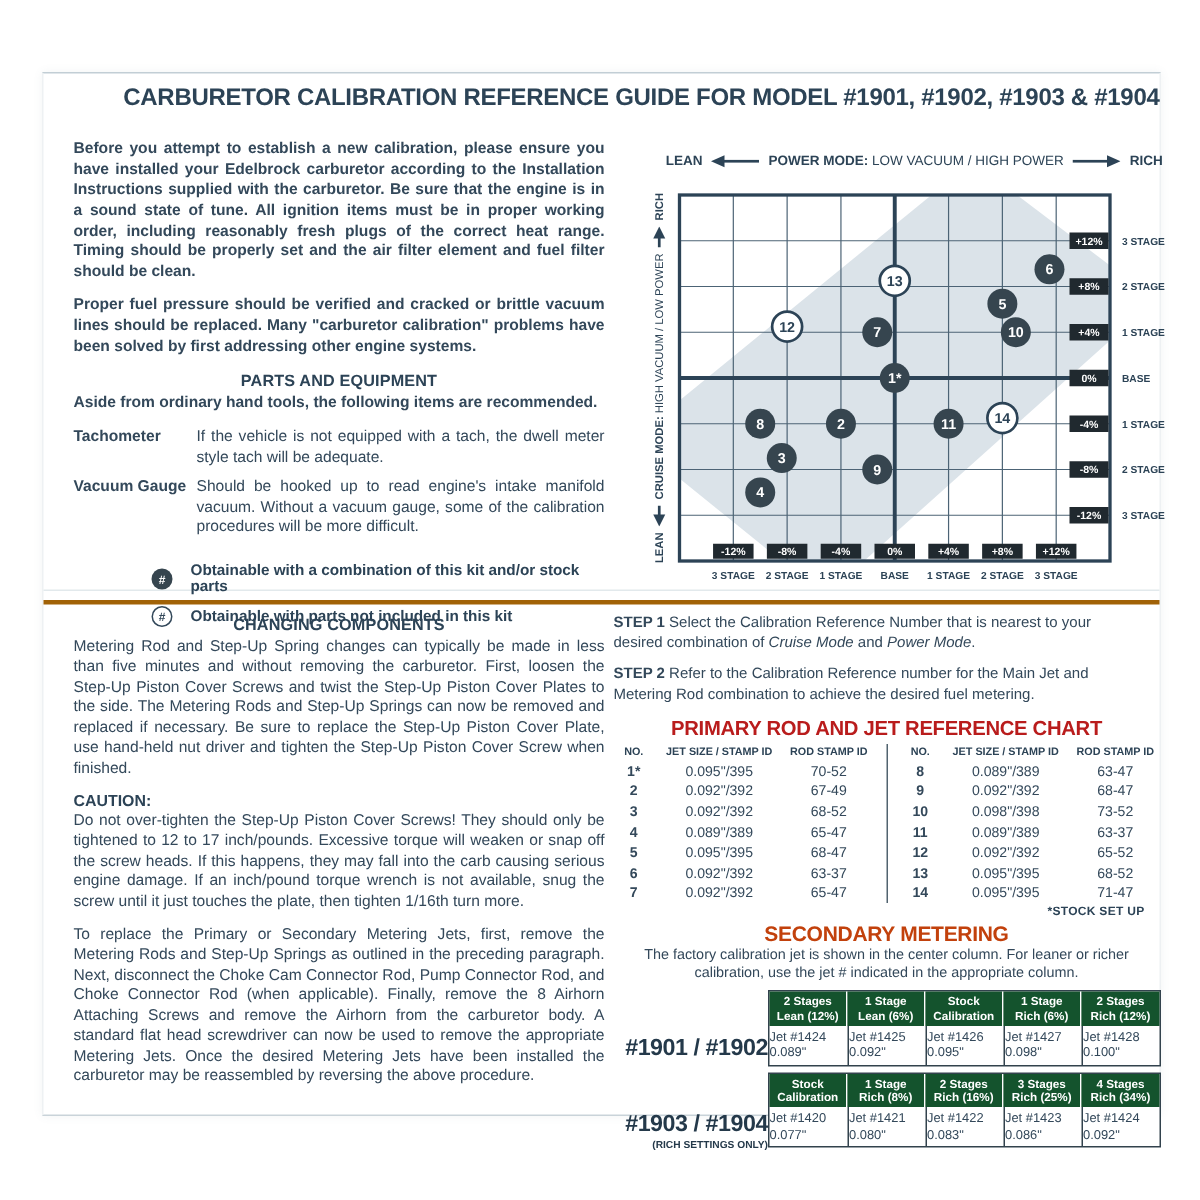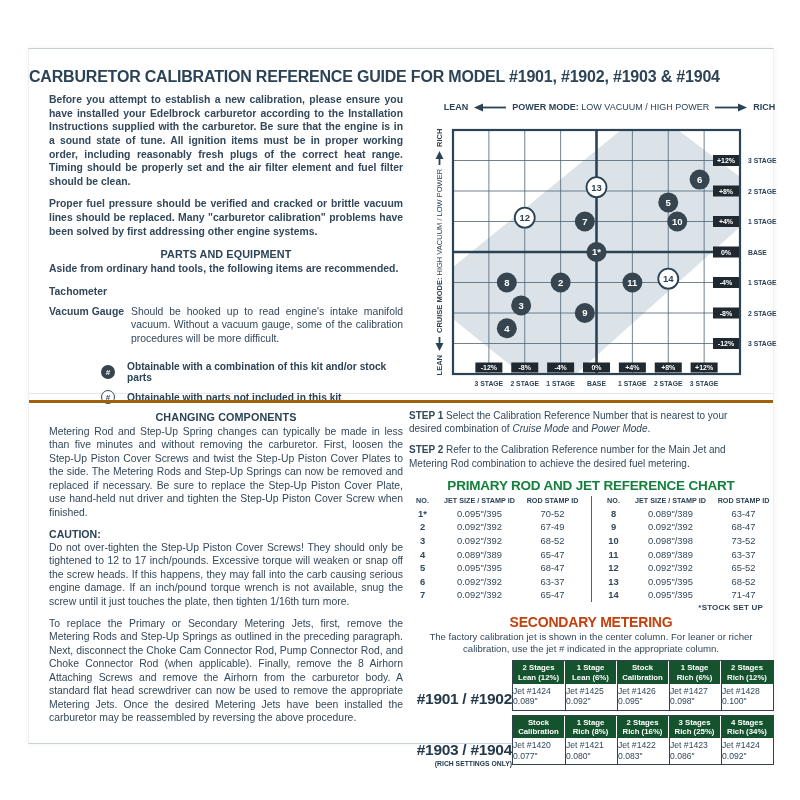--- a/index.html
+++ b/index.html
@@ -3,21 +3,21 @@
 <meta charset="utf-8">
 <style>
   html,body{margin:0;padding:0;background:#ffffff;width:800px;height:800px;
     font-family:"Liberation Sans", sans-serif;-webkit-font-smoothing:antialiased;}
   .sheet{position:absolute;left:28px;top:48px;width:744px;height:694px;background:#fff;
     border-top:1px solid #c2ced5;border-bottom:1px solid #c9d3d9;
     border-left:1px solid #eef1f3;border-right:1px solid #eef1f3;
     color:#33485a;box-shadow:0 0 6px rgba(90,110,125,.08);}
   .panel-top{position:absolute;top:0;left:0;right:0;height:344px;border-bottom:1px solid #e2e9ec;}
   .panel-bottom{position:absolute;top:351px;left:0;right:0;bottom:0;border-top:3px solid #a16207;}
-  .doc-title{margin-top:19px;text-align:left;font-size:16px;font-weight:bold;color:#2c4356;letter-spacing:-.2px;}
+  .doc-title{margin-top:8px;text-align:right;font-size:16px;font-weight:bold;color:#2c4356;letter-spacing:-.2px;}
   .cols{position:absolute;left:20px;right:0;top:44px;display:flex;}
   .col-left{width:354px;}
   .col-left p{margin:0 0 9px 0;font-size:10.4px;line-height:1.31;text-align:justify;font-weight:bold;}
   h3.center{margin:10px 0 2px 0;text-align:center;font-size:10.8px;font-weight:bold;color:#2c4356;letter-spacing:.1px;}
   .parts-intro{margin:0 0 8px 0;font-size:10.4px;line-height:1.3;}
   .dl-row{display:flex;margin-bottom:6px;}
   .dl-term{width:82px;flex:none;font-weight:bold;font-size:10.4px;line-height:1.31;}
   .dl-def{flex:1;font-size:10.4px;line-height:1.31;text-align:justify;}
   .legend{margin:16px 0 0 52px;}
   .legend-row{display:flex;align-items:center;margin-bottom:7px;}
@@ -39,21 +39,21 @@
   .axis-arrow{flex:none;}
   
   .bcols{position:absolute;left:20px;right:0;top:4px;display:flex;}
   .bcol-left{width:354px;}
   .bcol-left p{margin:0 0 9px 0;font-size:10.4px;line-height:1.29;text-align:justify;}
   h3.caution{margin:2px 0 1px 0;font-size:10.6px;font-weight:bold;color:#2c4356;}
   .bcol-right{width:364px;margin-left:6px;}
   .step{margin:2px 0 8px 0;font-size:10px;line-height:1.32;width:352px;}
   .step b{font-weight:bold;}
   .step i{font-style:italic;}
-  .ptitle{margin:4px 0 3px 0;text-align:center;font-size:13.5px;font-weight:bold;color:#15803d;letter-spacing:-.2px;}
+  .ptitle{margin:4px 0 3px 0;text-align:center;font-size:13.5px;font-weight:bold;color:#b91c1c;letter-spacing:-.2px;}
   .ptable{display:flex;justify-content:center;}
   .phalf{display:grid;grid-template-columns:26px 88px 58px;}
   .phalf + .phalf{border-left:1px solid #51636f;margin-left:9px;padding-left:9px;}
   .phead{font-size:7.2px;font-weight:bold;text-align:center;color:#2c4356;padding-bottom:2px;}
   .pcell{font-size:9.4px;text-align:center;line-height:13.6px;}
   .pno{font-weight:bold;}
   .pfoot{text-align:right;font-size:8px;font-weight:bold;color:#2c4356;margin:1px 10px 0 0;letter-spacing:.2px;}
   .stitle{margin:2px 0 1px 0;text-align:center;font-size:14px;font-weight:bold;color:#c2410c;letter-spacing:-.2px;}
   .snote{margin:0 auto 5px auto;width:350px;text-align:center;font-size:9.6px;line-height:1.28;}
   .sec-row{display:flex;align-items:center;margin-bottom:3px;}
@@ -78,20 +78,21 @@
 
     <div class="cols">
       <div class="col-left">
         <p>Before you attempt to establish a new calibration, please ensure you have installed your Edelbrock carburetor according to the Installation Instructions supplied with the carburetor. Be sure that the engine is in a sound state of tune. All ignition items must be in proper working order, including reasonably fresh plugs of the correct heat range. Timing should be properly set and the air filter element and fuel filter should be clean.</p>
         <p>Proper fuel pressure should be verified and cracked or brittle vacuum lines should be replaced. Many "carburetor calibration" problems have been solved by first addressing other engine systems.</p>
         <h3 class="center">PARTS AND EQUIPMENT</h3>
         <p class="parts-intro">Aside from ordinary hand tools, the following items are recommended.</p>
 
         <div class="dl-row">
           <div class="dl-term">Tachometer</div>
+          <div class="dl-def">If the vehicle is not equipped with a tach, the dwell meter style tach will be adequate.</div>
         </div>
         <div class="dl-row">
           <div class="dl-term">Vacuum Gauge</div>
           <div class="dl-def">Should be hooked up to read engine's intake manifold vacuum. Without a vacuum gauge, some of the calibration procedures will be more difficult.</div>
         </div>
 
         <div class="legend">
           <div class="legend-row">
             <span class="legend-icon filled">#</span>
             <span class="legend-text">Obtainable with a combination of this kit and/or stock parts</span>

